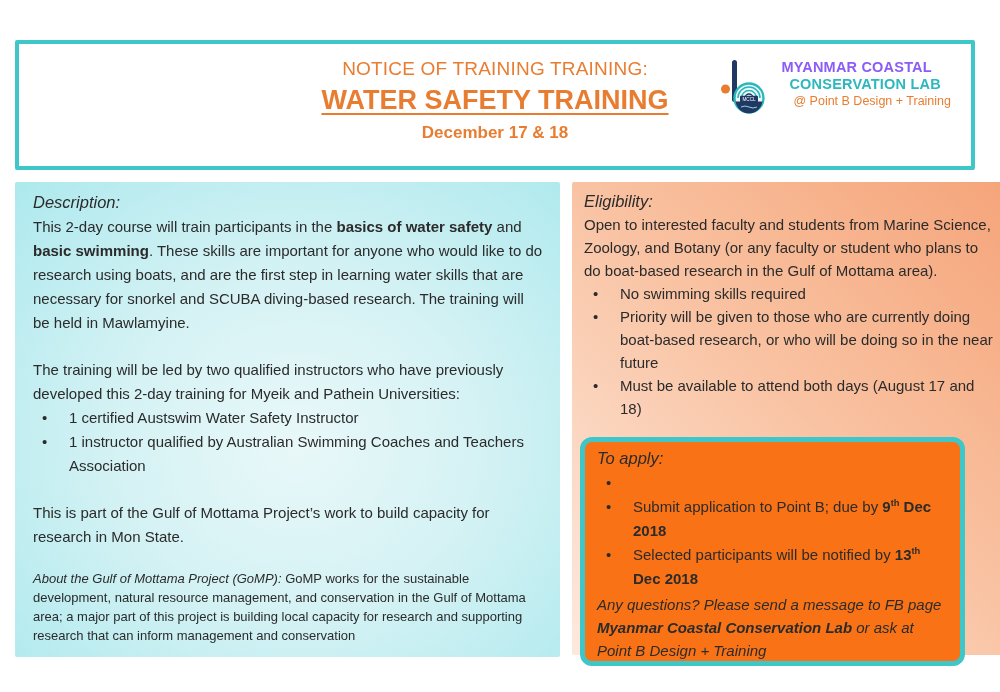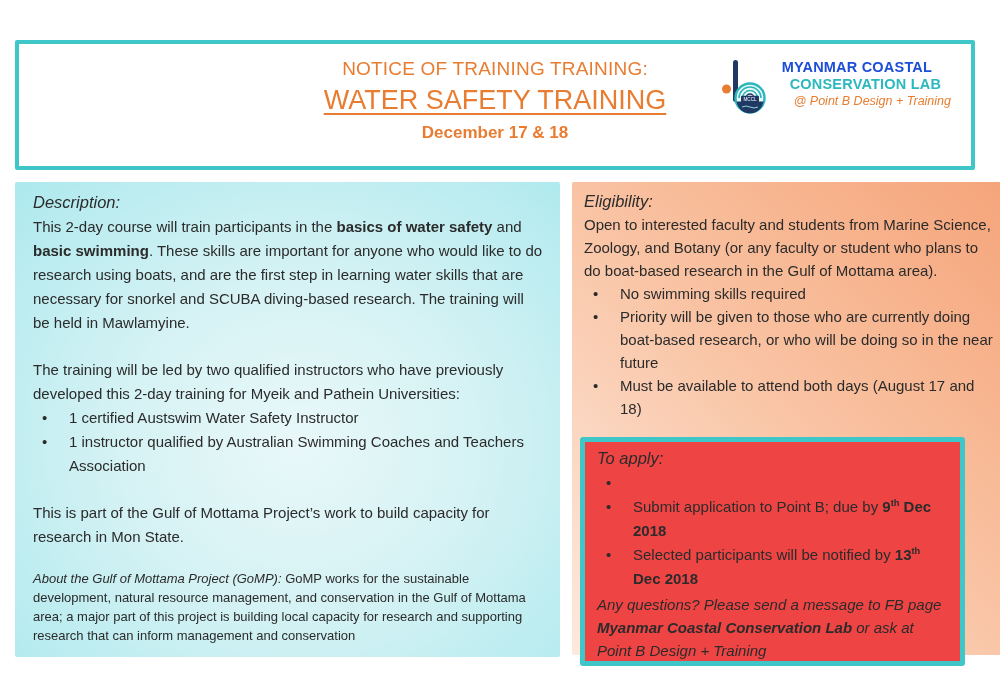--- a/index.html
+++ b/index.html
@@ -6,42 +6,42 @@
   body{
     width:1000px;height:692px;position:relative;background:#ffffff;
     font-family:"Liberation Sans", sans-serif;color:#2b2b2b;overflow:hidden;
   }
   .hdr-box{
     position:absolute;left:15px;top:40px;width:952px;height:122px;
     border:4px solid #3ec6c8;background:#ffffff;border-radius:2px;
   }
   .hdr-titles{position:absolute;left:0;right:0;top:14px;text-align:center;color:#e87d31;}
   .notice-line{font-size:19px;font-weight:500;letter-spacing:.2px;}
-  .main-title{font-size:27px;font-weight:normal;margin-top:5px;}
+  .main-title{font-size:27px;font-weight:bold;margin-top:5px;}
   .main-title span{text-decoration:underline;text-underline-offset:4px;}
   .date-line{font-size:17px;font-weight:bold;margin-top:7px;}
   .logo{position:absolute;right:20px;top:15px;display:flex;align-items:flex-start;}
   .logo-text{margin-left:2px;text-align:left;}
-  .logo-l1{color:#1d4ed8;font-weight:bold;font-size:14.5px;letter-spacing:.2px;padding-left:6px;}
+  .logo-l1{color:#8b5cf6;font-weight:bold;font-size:14.5px;letter-spacing:.2px;padding-left:6px;}
   .logo-l2{color:#2cb8bd;font-weight:bold;font-size:14.5px;letter-spacing:.2px;padding-left:14px;margin-top:1px;}
-  .logo-l3{color:#e87d31;font-size:12.5px;padding-left:18px;margin-top:2px;font-style:italic;}
+  .logo-l3{color:#e87d31;font-size:12.5px;padding-left:18px;margin-top:2px;}
 
   .desc-box{
     position:absolute;left:15px;top:182px;width:545px;height:475px;box-sizing:border-box;
     padding:8px 16px 0 18px;border-radius:2px;
     background:radial-gradient(ellipse at 52% 55%, #e9f8f9 0%, #d5f2f4 45%, #ade9ee 100%);
   }
   .elig-box{
     position:absolute;left:572px;top:182px;width:437px;height:473px;box-sizing:border-box;
     padding:8px 12px 0 12px;border-radius:2px;
     background:linear-gradient(225deg, #f5a479 0%, #f9c3a3 48%, #fde9dd 100%);
   }
   .apply-box{
     position:absolute;left:580px;top:437px;width:385px;height:229px;box-sizing:border-box;
-    background:#ef4444;border:5px solid #3ec6c8;border-radius:3px;
+    background:#f97316;border:5px solid #3ec6c8;border-radius:12px;
     padding:4px 12px 0 12px;
   }
   .hding{font-weight:normal;font-style:italic;font-size:16.5px;}
   .desc-box p{margin:0;font-size:15px;line-height:24px;}
   .desc-box .gap{margin-top:23px;}
   .about{margin-top:20px !important;font-size:13px !important;line-height:19px !important;}
   .elig-box p{margin:0;font-size:15px;line-height:23px;}
   .apply-box p{margin:0;font-size:15px;line-height:24px;}
   .b{font-weight:bold;}
   .i{font-style:italic;}

